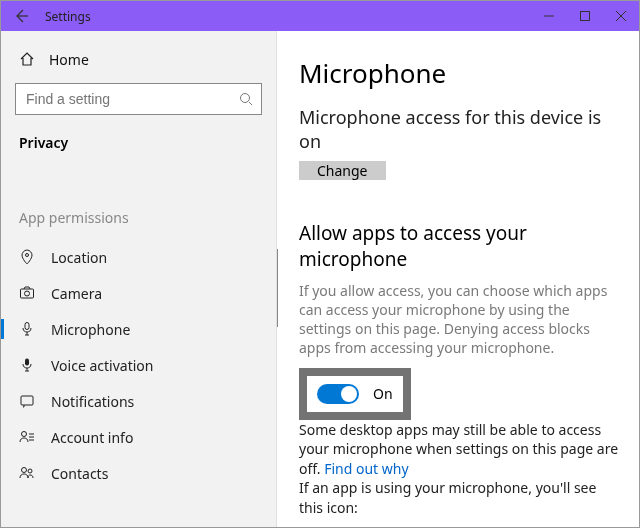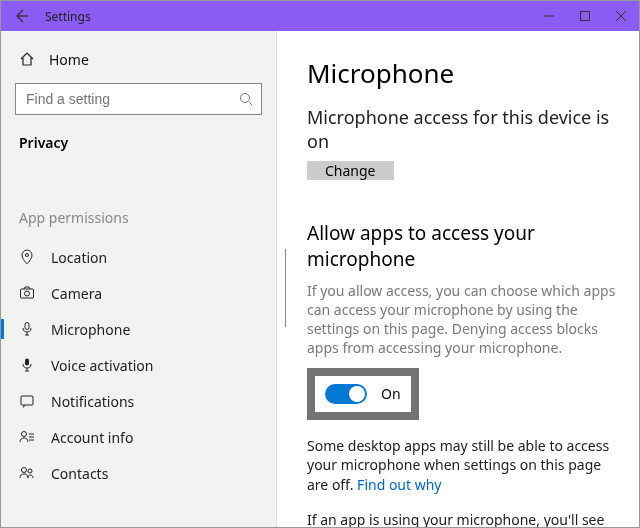--- a/index.html
+++ b/index.html
@@ -47,21 +47,20 @@
     height: 30px;
     display: flex;
     align-items: center;
     justify-content: center;
     color: #333;
   }
   .body {
     flex: 1;
     display: flex;
     overflow: hidden;
-    gap: 8px;
   }
   .sidebar {
     width: 276px;
     background: #f2f2f2;
     padding: 8px 14px 0 14px;
     overflow: hidden;
     border-right: 1px solid #e0e0e0;
     position: relative;
   }
   .home-row {
@@ -164,21 +163,21 @@
     background: #fff;
   }
   .highlight-box {
     border: 8px solid #737373;
     padding: 8px 10px;
     display: inline-flex;
     align-items: center;
     gap: 14px;
     margin-top: 10px;
   }
-  .para { font-size: 14px; color: #222; margin-top: 16px; line-height: 1.4; }
+  .para { font-size: 14px; color: #222; line-height: 1.4; }
   .link { color: #0066cc; }
   .mic-indicator { font-size: 16px; margin-top: 4px; display: inline-block; }
   .scroll-ind {
     position: absolute;
     left: -1px;
     top: 218px;
     width: 2px;
     height: 78px;
     background: #888;
   }

